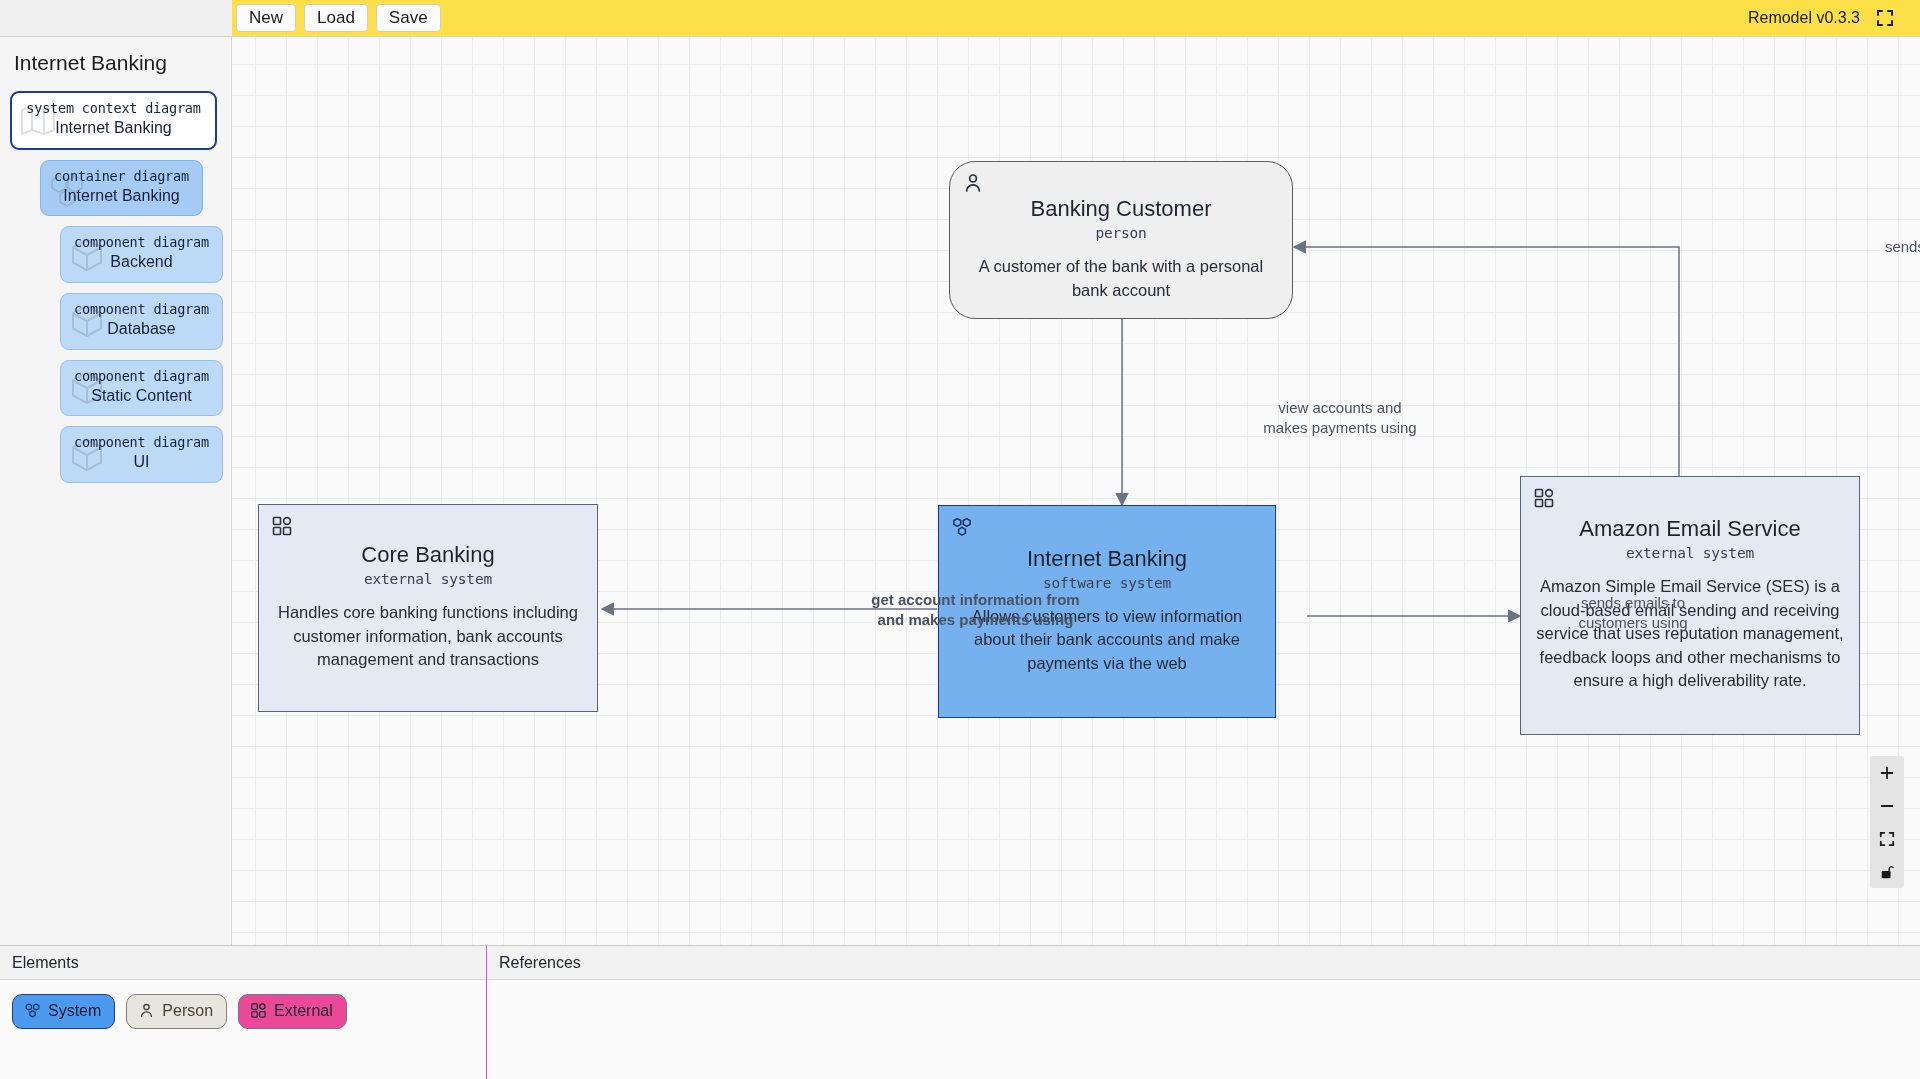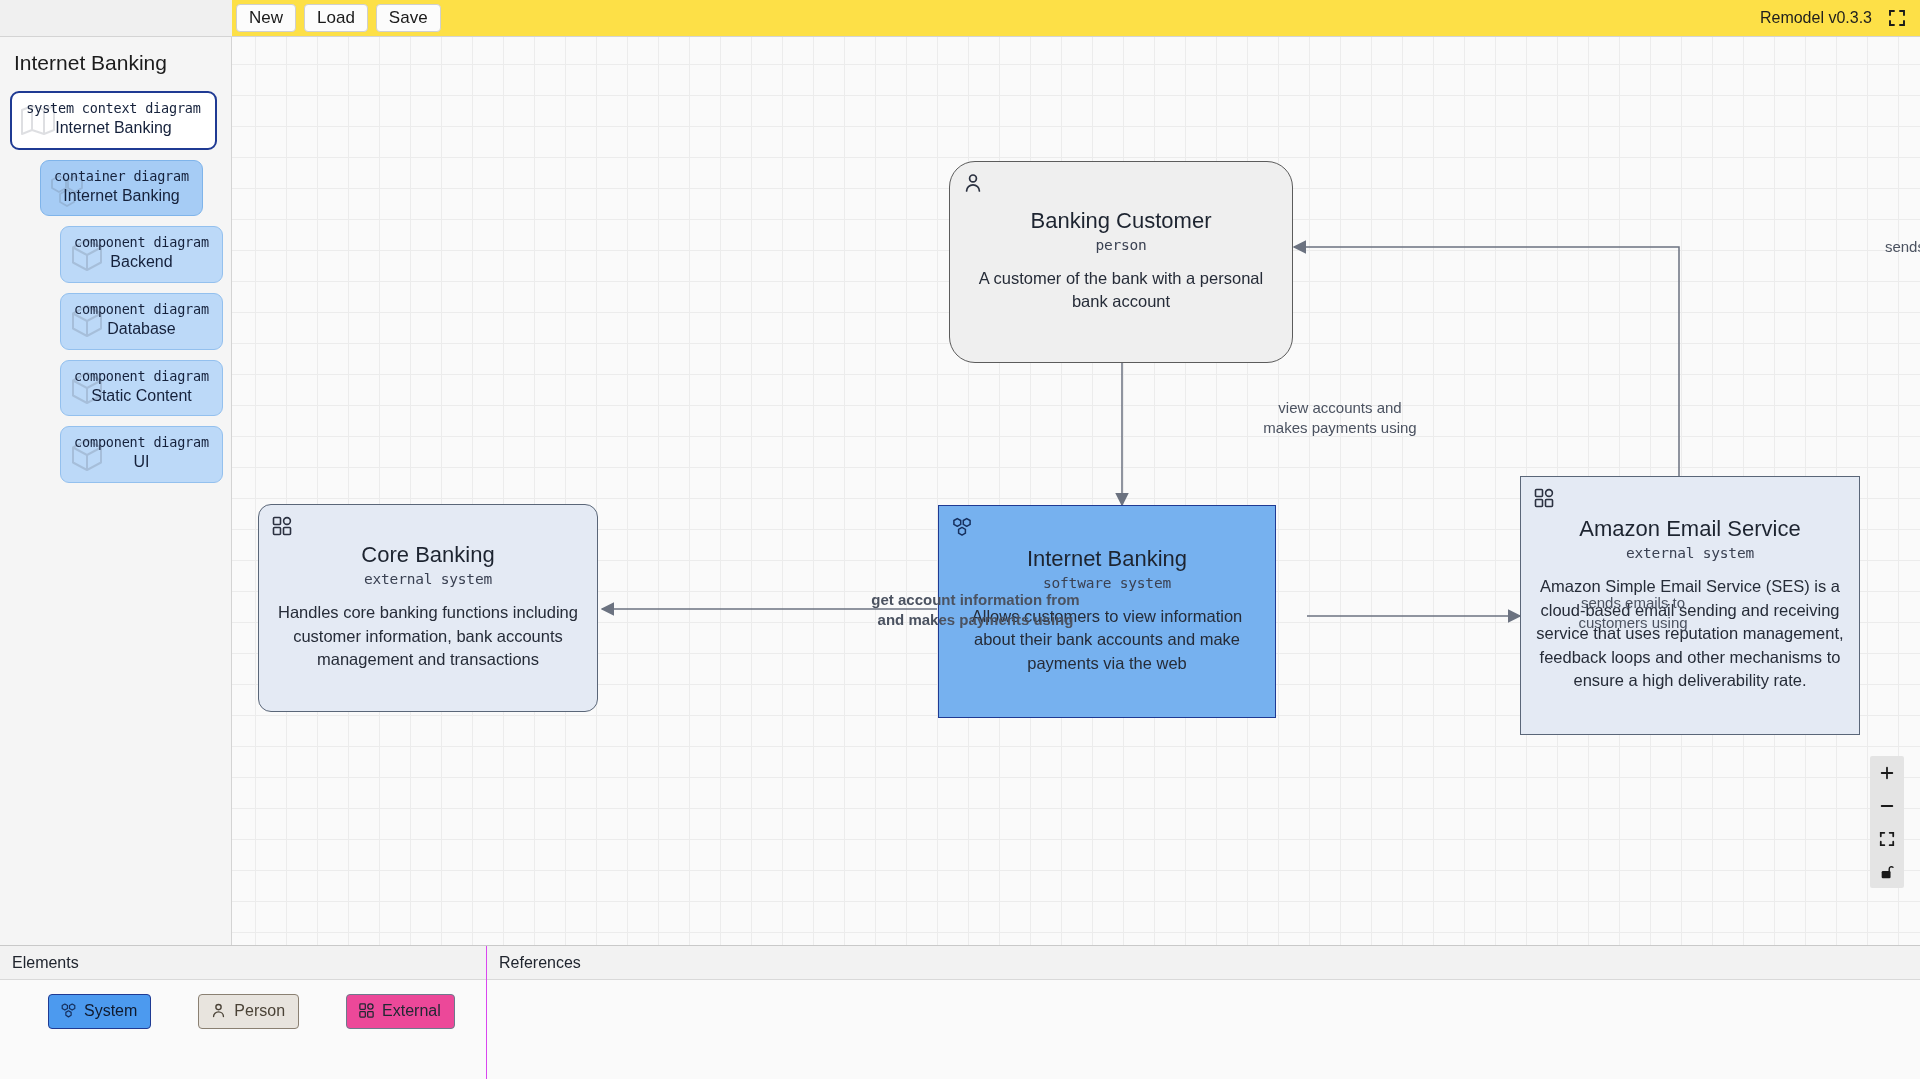--- a/index.html
+++ b/index.html
@@ -20,21 +20,21 @@
   }
   .topbar-left-pad { width: 232px; flex: 0 0 232px; height: 100%; background: #f0f0f0; }
   .topbar-buttons { display: flex; align-items: center; gap: 8px; padding-left: 4px; }
   .tb-btn {
     background: #fcfcfc; border: 1px solid #cfcfcf; border-radius: 4px;
     font-size: 17px; color: #1a1a1a; padding: 3px 12px 4px; line-height: 1.15;
     font-family: "Liberation Sans", sans-serif; cursor: pointer;
   }
   .topbar-right {
     margin-left: auto; display: flex; gap: 16px;
-    padding-right: 14px; font-size: 16px; color: #1e1e1e;
+    padding-right: 26px; font-size: 16px; color: #1e1e1e;
   }
   .fs-icon { display: inline-flex; width: 18px; height: 18px; cursor: pointer; }
 
   
   .body-row { flex: 1 1 auto; display: flex; min-height: 0; }
 
   
   .sidebar {
     width: 232px; flex: 0 0 232px;
     background: #f5f5f5; border-right: 1px solid #d4d4d4;
@@ -136,23 +136,22 @@
   .panel-references { flex: 1 1 auto; }
   .panel-head {
     height: 34px; flex: 0 0 34px; background: #f2f2f2;
     border-bottom: 1px solid #d9d9d9;
     display: flex; align-items: center; padding-left: 12px;
     font-size: 16px; color: #20252e;
   }
   .panel-body { flex: 1 1 auto; padding: 14px 12px; display: flex; gap: 11px; align-items: flex-start; }
   .el-btn {
     display: inline-flex; align-items: center; gap: 7px;
-    border-radius: 4px; padding: 7px 13px 8px 11px; font-size: 16px; cursor: pointer;
+    border-radius: 10px; padding: 7px 13px 8px 11px; font-size: 16px; cursor: pointer;
     line-height: 1.1;
-    margin-left: 36px;
   }
   .el-btn svg { display: block; }
   .el-system { background: #4c9aef; border: 1.6px solid #1f3a93; color: #101a2e; }
   .el-person { background: #e8e4de; border: 1.4px solid #8a8072; color: #4a4236; }
   .el-external { background: #ec4899; border: 1.4px solid #6d798c; color: #222833; }
 </style>
 </head>
 <body>
 
 <div class="app">
@@ -273,33 +272,33 @@
 
         <g>
           <path d="M705,572 L370,572" stroke="#6b7280" stroke-width="1.5" fill="none" marker-end="url(#ah)"></path>
         </g>
 
         <g>
           <path d="M1075,579 L1288,579" stroke="#6b7280" stroke-width="1.5" fill="none" marker-end="url(#ah)"></path>
         </g>
       </svg>
 
-      <div class="node node-person" style="left:717px; top:124px; width:344px; height:202px;">
+      <div class="node node-person" style="left:717px; top:124px; width:344px; height:158px;justify-content:flex-end;">
         <span class="n-icon">
           <svg viewBox="0 0 22 22" width="22" height="22" fill="none" stroke="#2b3140" stroke-width="1.7" stroke-linecap="round">
             <circle cx="11" cy="6.4" r="3.4"></circle>
             <path d="M4.6 19c0-3.5 2.9-6.2 6.4-6.2s6.4 2.7 6.4 6.2"></path>
           </svg>
         </span>
         <div class="n-title">Banking Customer</div>
         <div class="n-kind">person</div>
         <div class="n-desc">A customer of the bank with a personal bank account</div>
       </div>
 
-      <div class="node node-external" style="left:26px; top:467px; width:340px; height:208px;border-radius:13px;">
+      <div class="node node-external" style="left:26px; top:467px; width:340px; height:208px;">
         <span class="n-icon">
           <svg viewBox="0 0 22 22" width="22" height="22" fill="none" stroke="#2b3140" stroke-width="1.6" stroke-linejoin="round">
             <rect x="2.5" y="2.5" width="7" height="7" rx="1"></rect>
             <rect x="2.5" y="12.5" width="7" height="7" rx="1"></rect>
             <rect x="12.5" y="12.5" width="7" height="7" rx="1"></rect>
             <circle cx="16" cy="6" r="3.4"></circle>
           </svg>
         </span>
         <div class="n-title">Core Banking</div>
         <div class="n-kind">external system</div>

